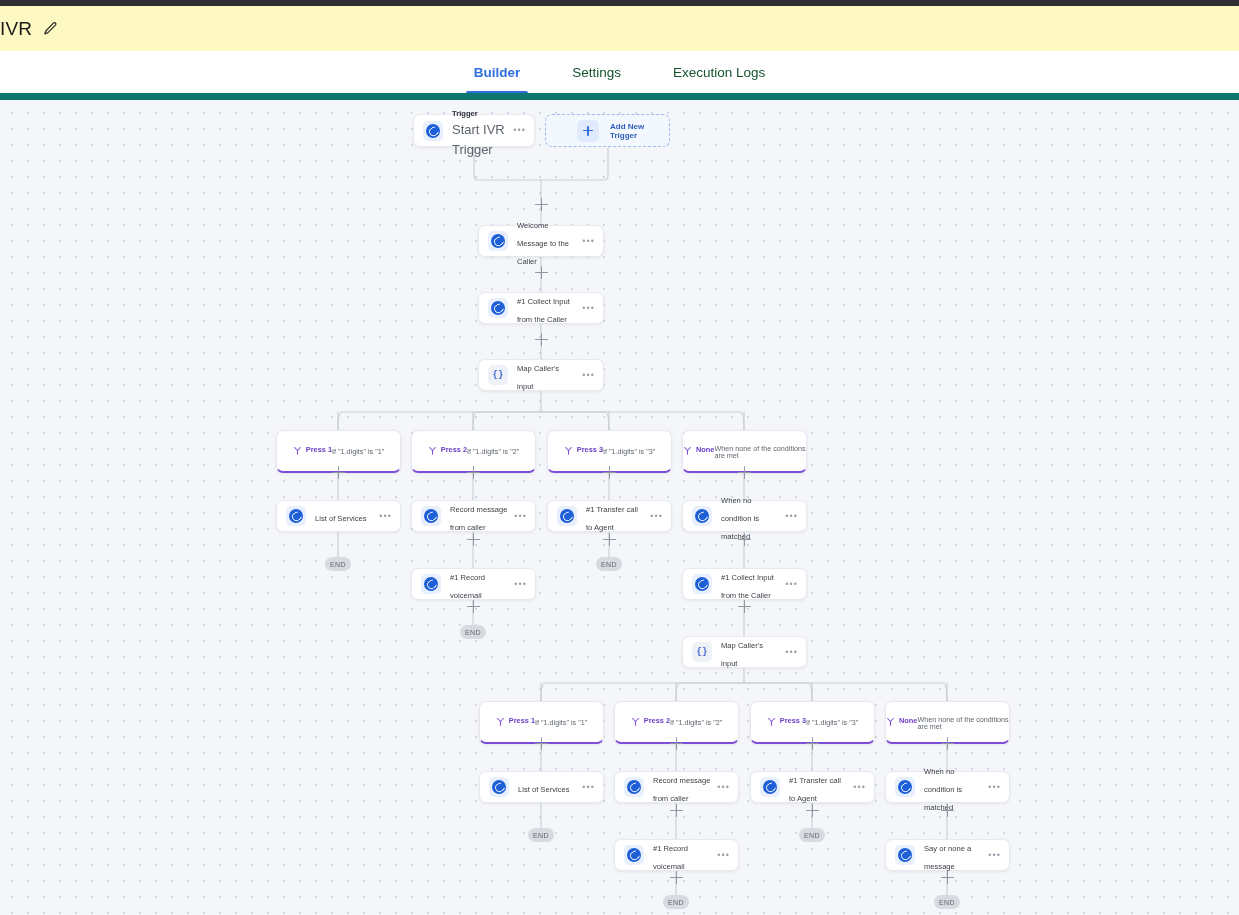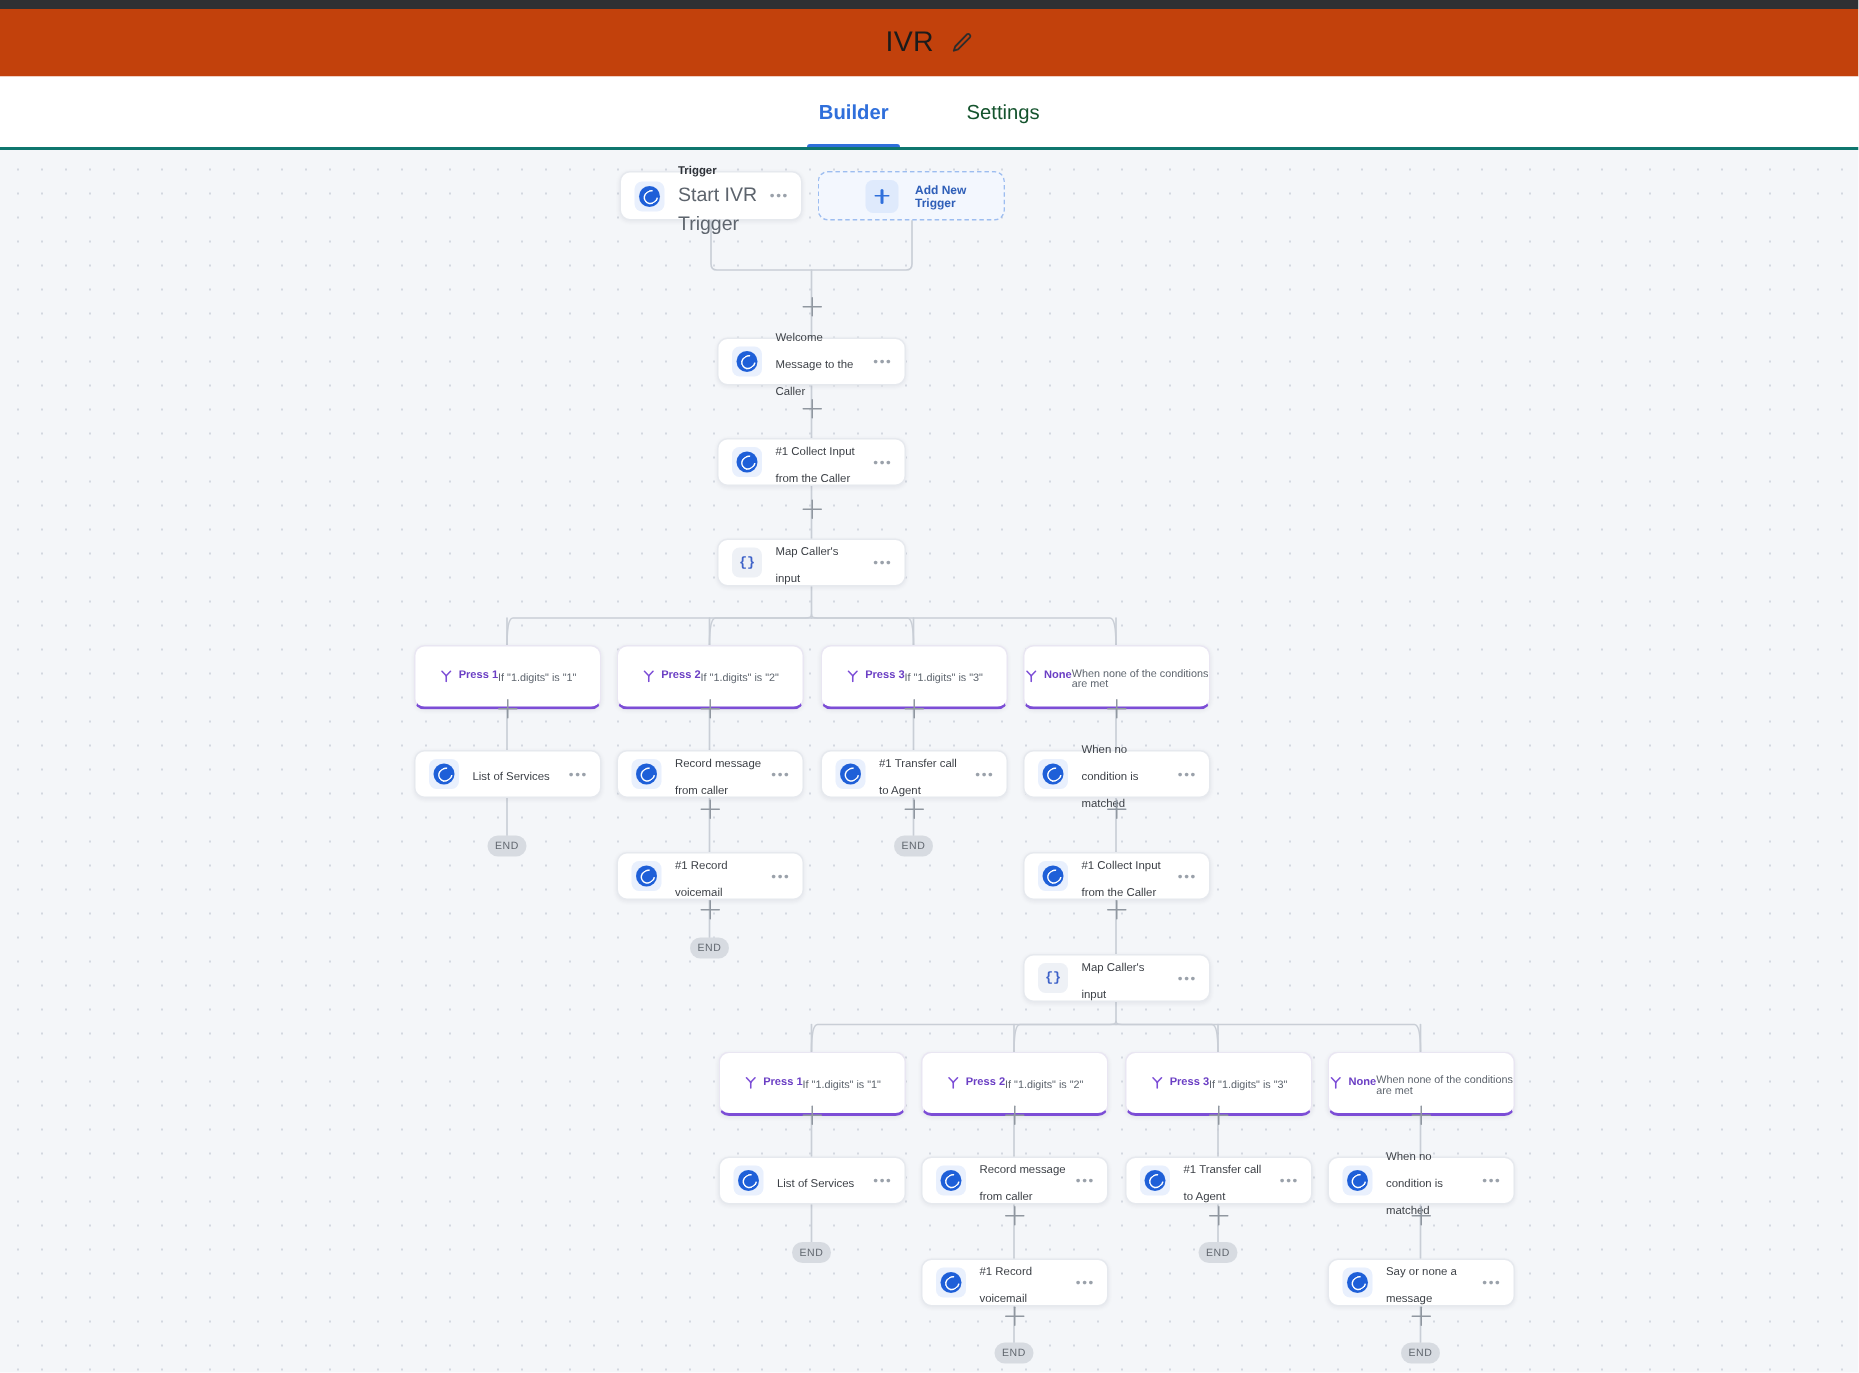--- a/index.html
+++ b/index.html
@@ -7,30 +7,30 @@
     width: 1239px; height: 915px;
     font-family: "Liberation Sans", sans-serif;
     background: #ffffff;
     overflow: hidden;
   }
 
   
   .top-strip { height: 6px; background: #2f3033; width: 100%; }
 
   .title-bar {
-    height: 45px; background: #c2410c;
-    display: flex; align-items: center; justify-content: center;
+    height: 45px; background: #fef9c3;
+    display: flex; align-items: center; 
     gap: 11px;
   }
   .page-title { font-size: 19px; color: #1b1b1b; font-weight: 400; letter-spacing: .2px; }
   .edit-icon { width: 15px; height: 15px; display: block; color: #2c2c2c; cursor: pointer; }
 
   .tab-bar {
     height: 49px; background: #ffffff;
-    border-bottom: 2px solid #0f766e;
+    border-bottom: 7px solid #0f766e;
     display: flex; align-items: stretch; justify-content: center;
     gap: 0;
     text-align: center;
   }
   .tab {
     display: flex; align-items: center; padding: 0 26px;
     font-size: 13.5px; color: #14532d; cursor: pointer;
     position: relative; white-space: nowrap;
   }
   .tab.active { color: #2f6fdb; font-weight: 600; }
@@ -170,20 +170,23 @@
   </svg>
 </div>
 
 <div class="tab-bar">
   <div class="tab active">
     <span>Builder</span>
   </div>
   <div class="tab">
     <span>Settings</span>
   </div>
+  <div class="tab">
+    <span>Execution Logs</span>
+  </div>
 </div>
 
 <div class="canvas">
 
   <svg class="edges" viewBox="0 0 1239 815">
     <g stroke="#c9ced6" stroke-width="1.1" fill="none" stroke-linecap="round">
 
       <path d="M474 46 L474 76 Q474 80 478 80 L604 80 Q608 80 608 76 L608 46"></path>
 
       <path d="M541 80 L541 125"></path>

